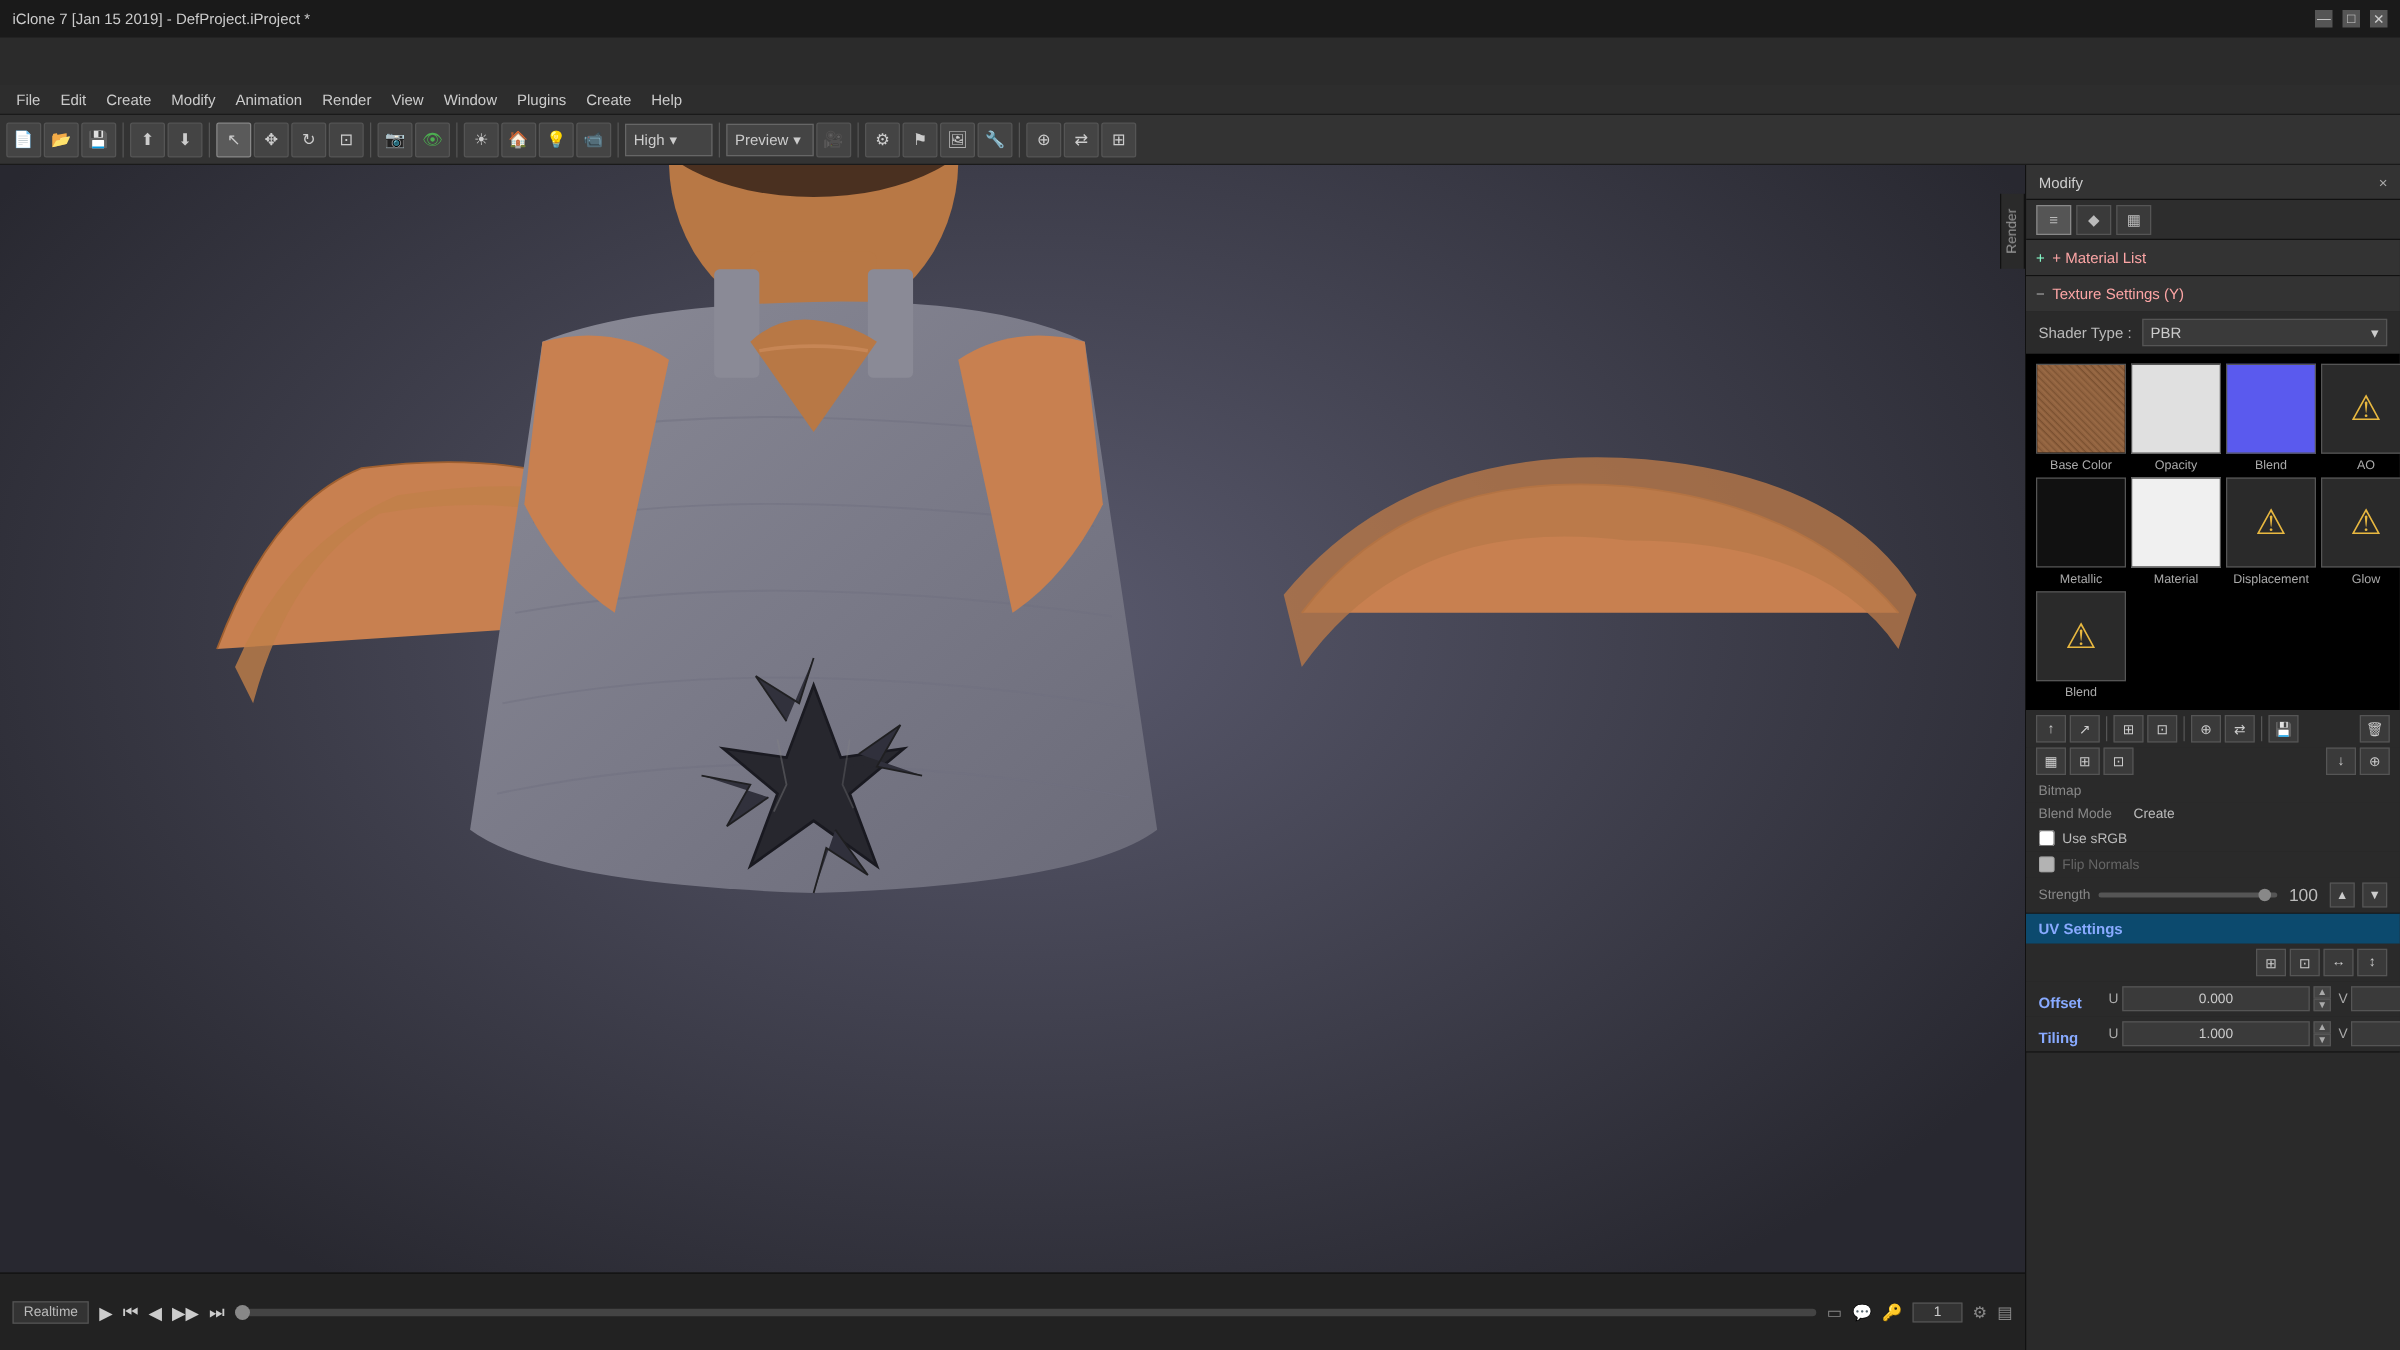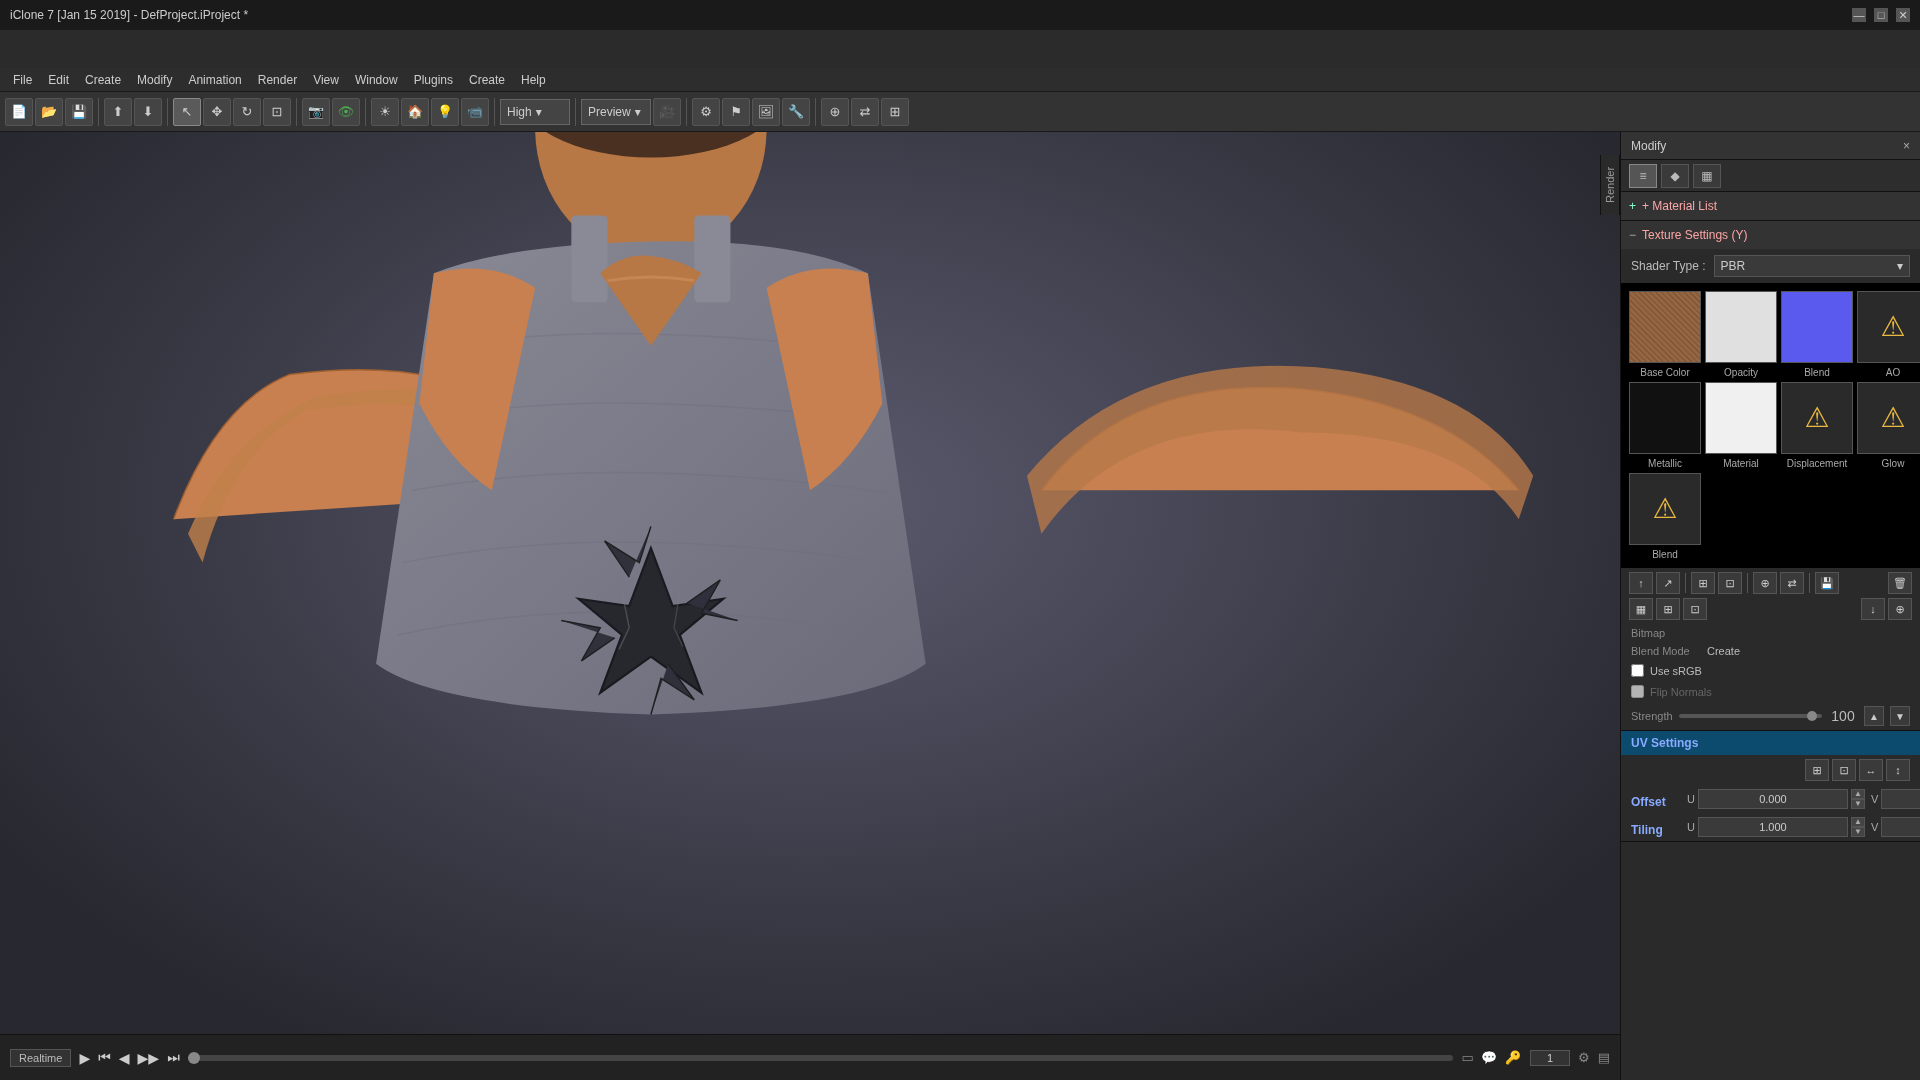--- a/index.html
+++ b/index.html
@@ -104,21 +104,21 @@
       height: 100%;
       position: absolute;
     }
 
     
     #viewport-bottom {
       position: absolute;
       bottom: 0;
       left: 0;
       right: 0;
-      height: 46px;
+      height: 62px;
       background: #222;
       border-top: 1px solid #111;
       display: flex;
       align-items: center;
       padding: 0 10px;
       gap: 8px;
     }
     #playhead-bar {
       flex: 1;
       height: 6px;

